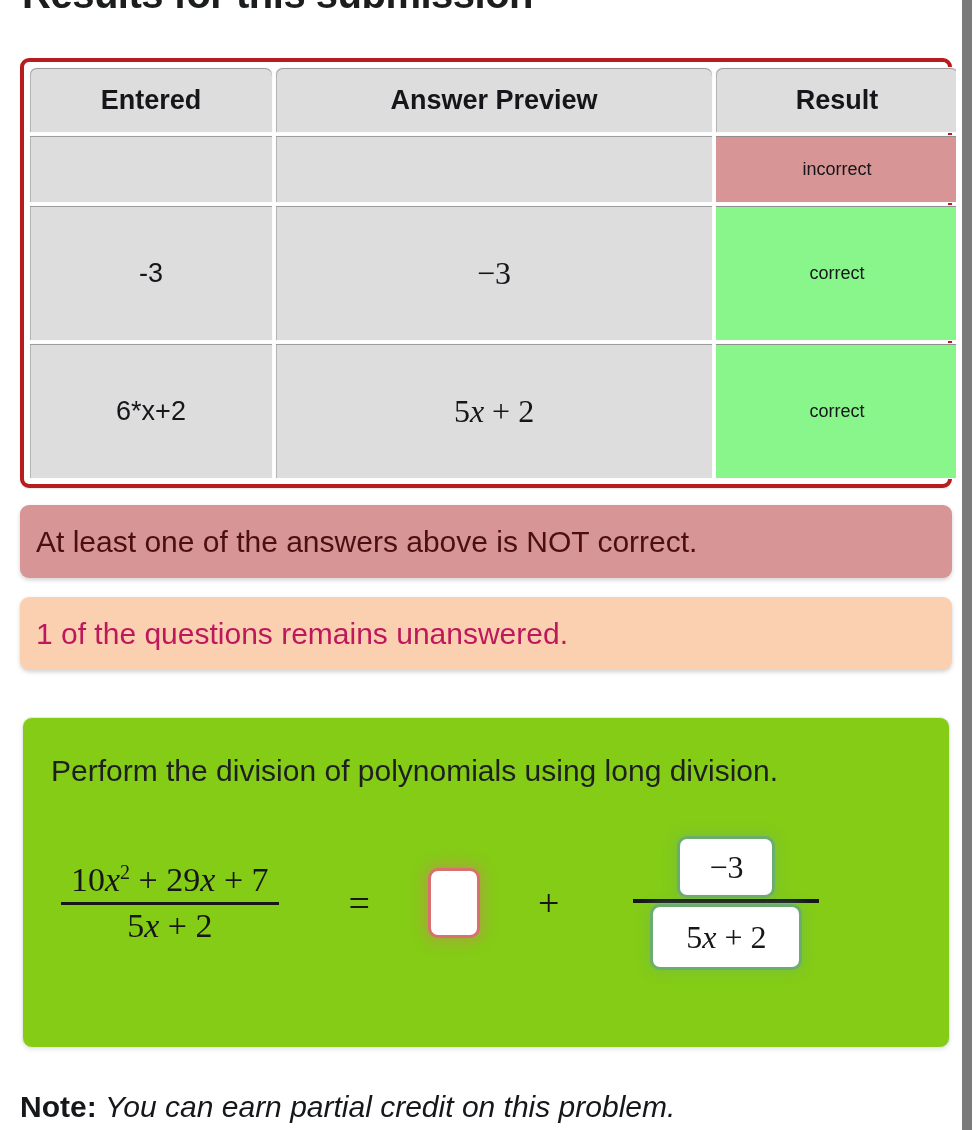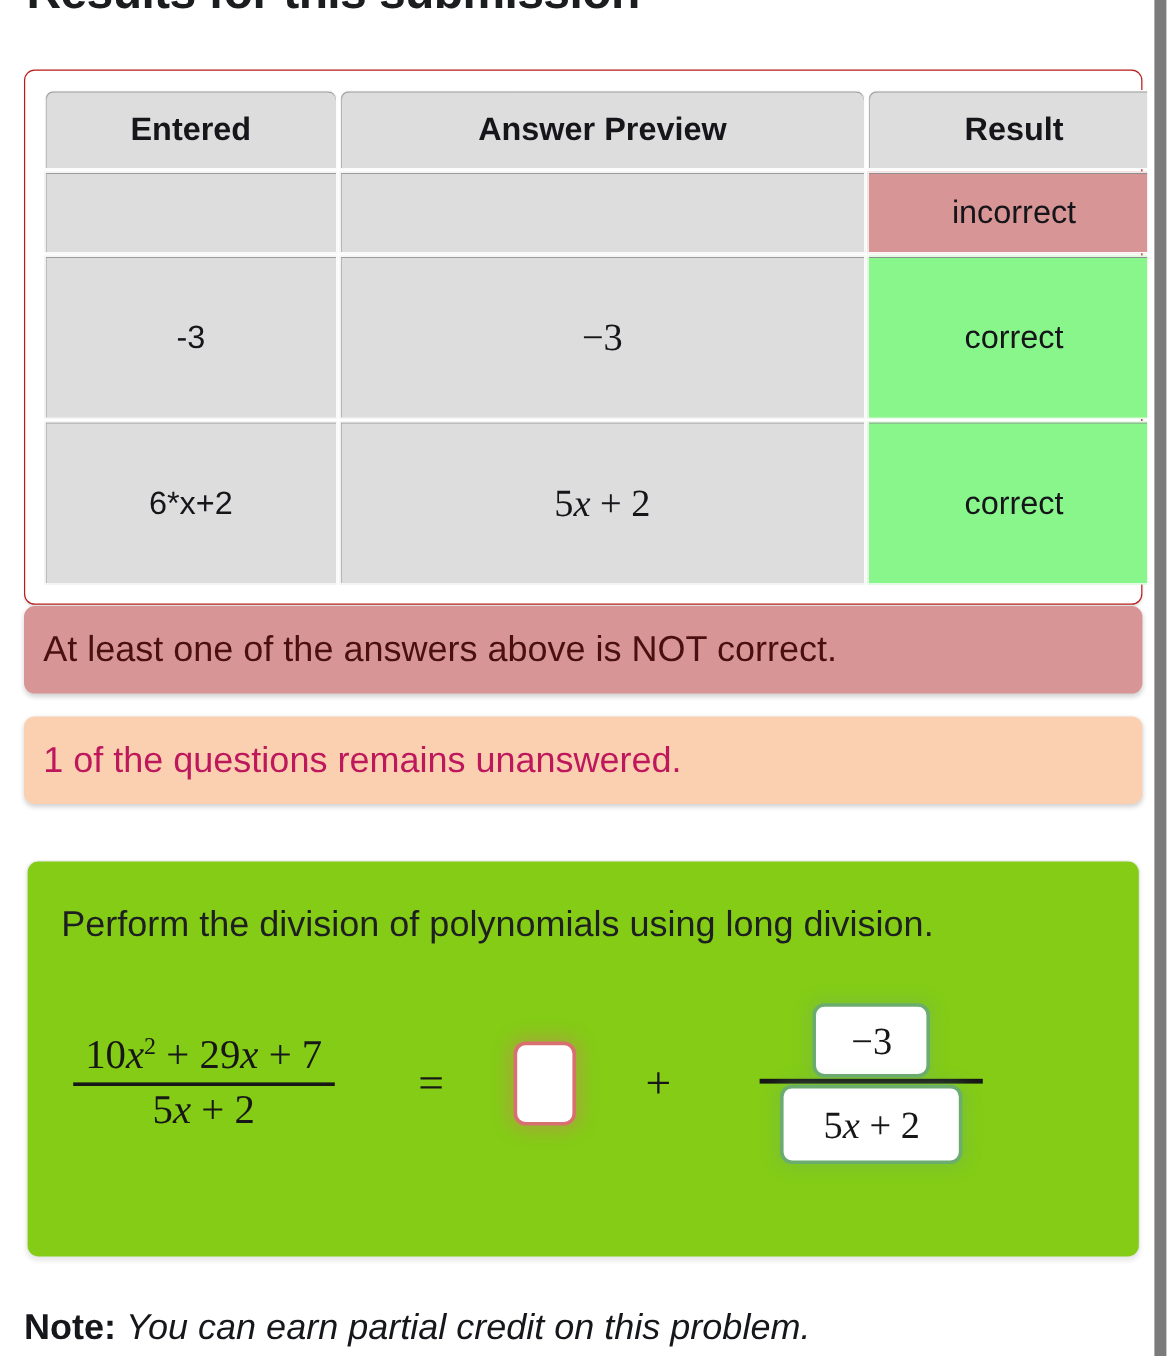--- a/index.html
+++ b/index.html
@@ -29,23 +29,23 @@
     white-space: nowrap;
   }
 
   
   .table-wrap {
     position: absolute;
     left: 20px;
     top: 58px;
     width: 932px;
     background: #ffffff;
-    border: 1px solid #b91c1c;
+    border: 4px solid #b91c1c;
     border-radius: 9px;
-    padding: 14px;
+    padding: 3px;
     box-shadow: 0 1px 2px rgba(0,0,0,0.10);
   }
   table.results {
     width: 100%;
     border-collapse: separate;
     border-spacing: 2px;
     table-layout: fixed;
   }
   table.results th, table.results td {
     background: #dddddd;
@@ -61,21 +61,21 @@
     font-weight: bold;
     height: 66px;
     border-radius: 7px 7px 0 0;
   }
   col.c-entered  { width: 244px; }
   col.c-preview  { width: 438px; }
   col.c-result   { width: 244px; }
 
   td.entered  { font-size: 27px; }
   td.preview  { font-size: 32px; font-family: "Liberation Serif", serif; }
-  td.result   { font-size: 27px; color: #18197e; }
+  td.result   { font-size: 18px; color: #18197e; }
 
   td.result.incorrect { background: #d79595; box-shadow: inset 0 1px 0 #8e8e8e; }
   td.result.correct   { background: #89f68b; box-shadow: inset 0 1px 0 #8e8e8e; }
 
   tr.r-blank td { height: 68px; }
   tr.r-two td   { height: 136px; }
   tr.r-three td { height: 136px; }
 
   
   .mvar { font-style: italic; font-family: "Liberation Serif", serif; }

